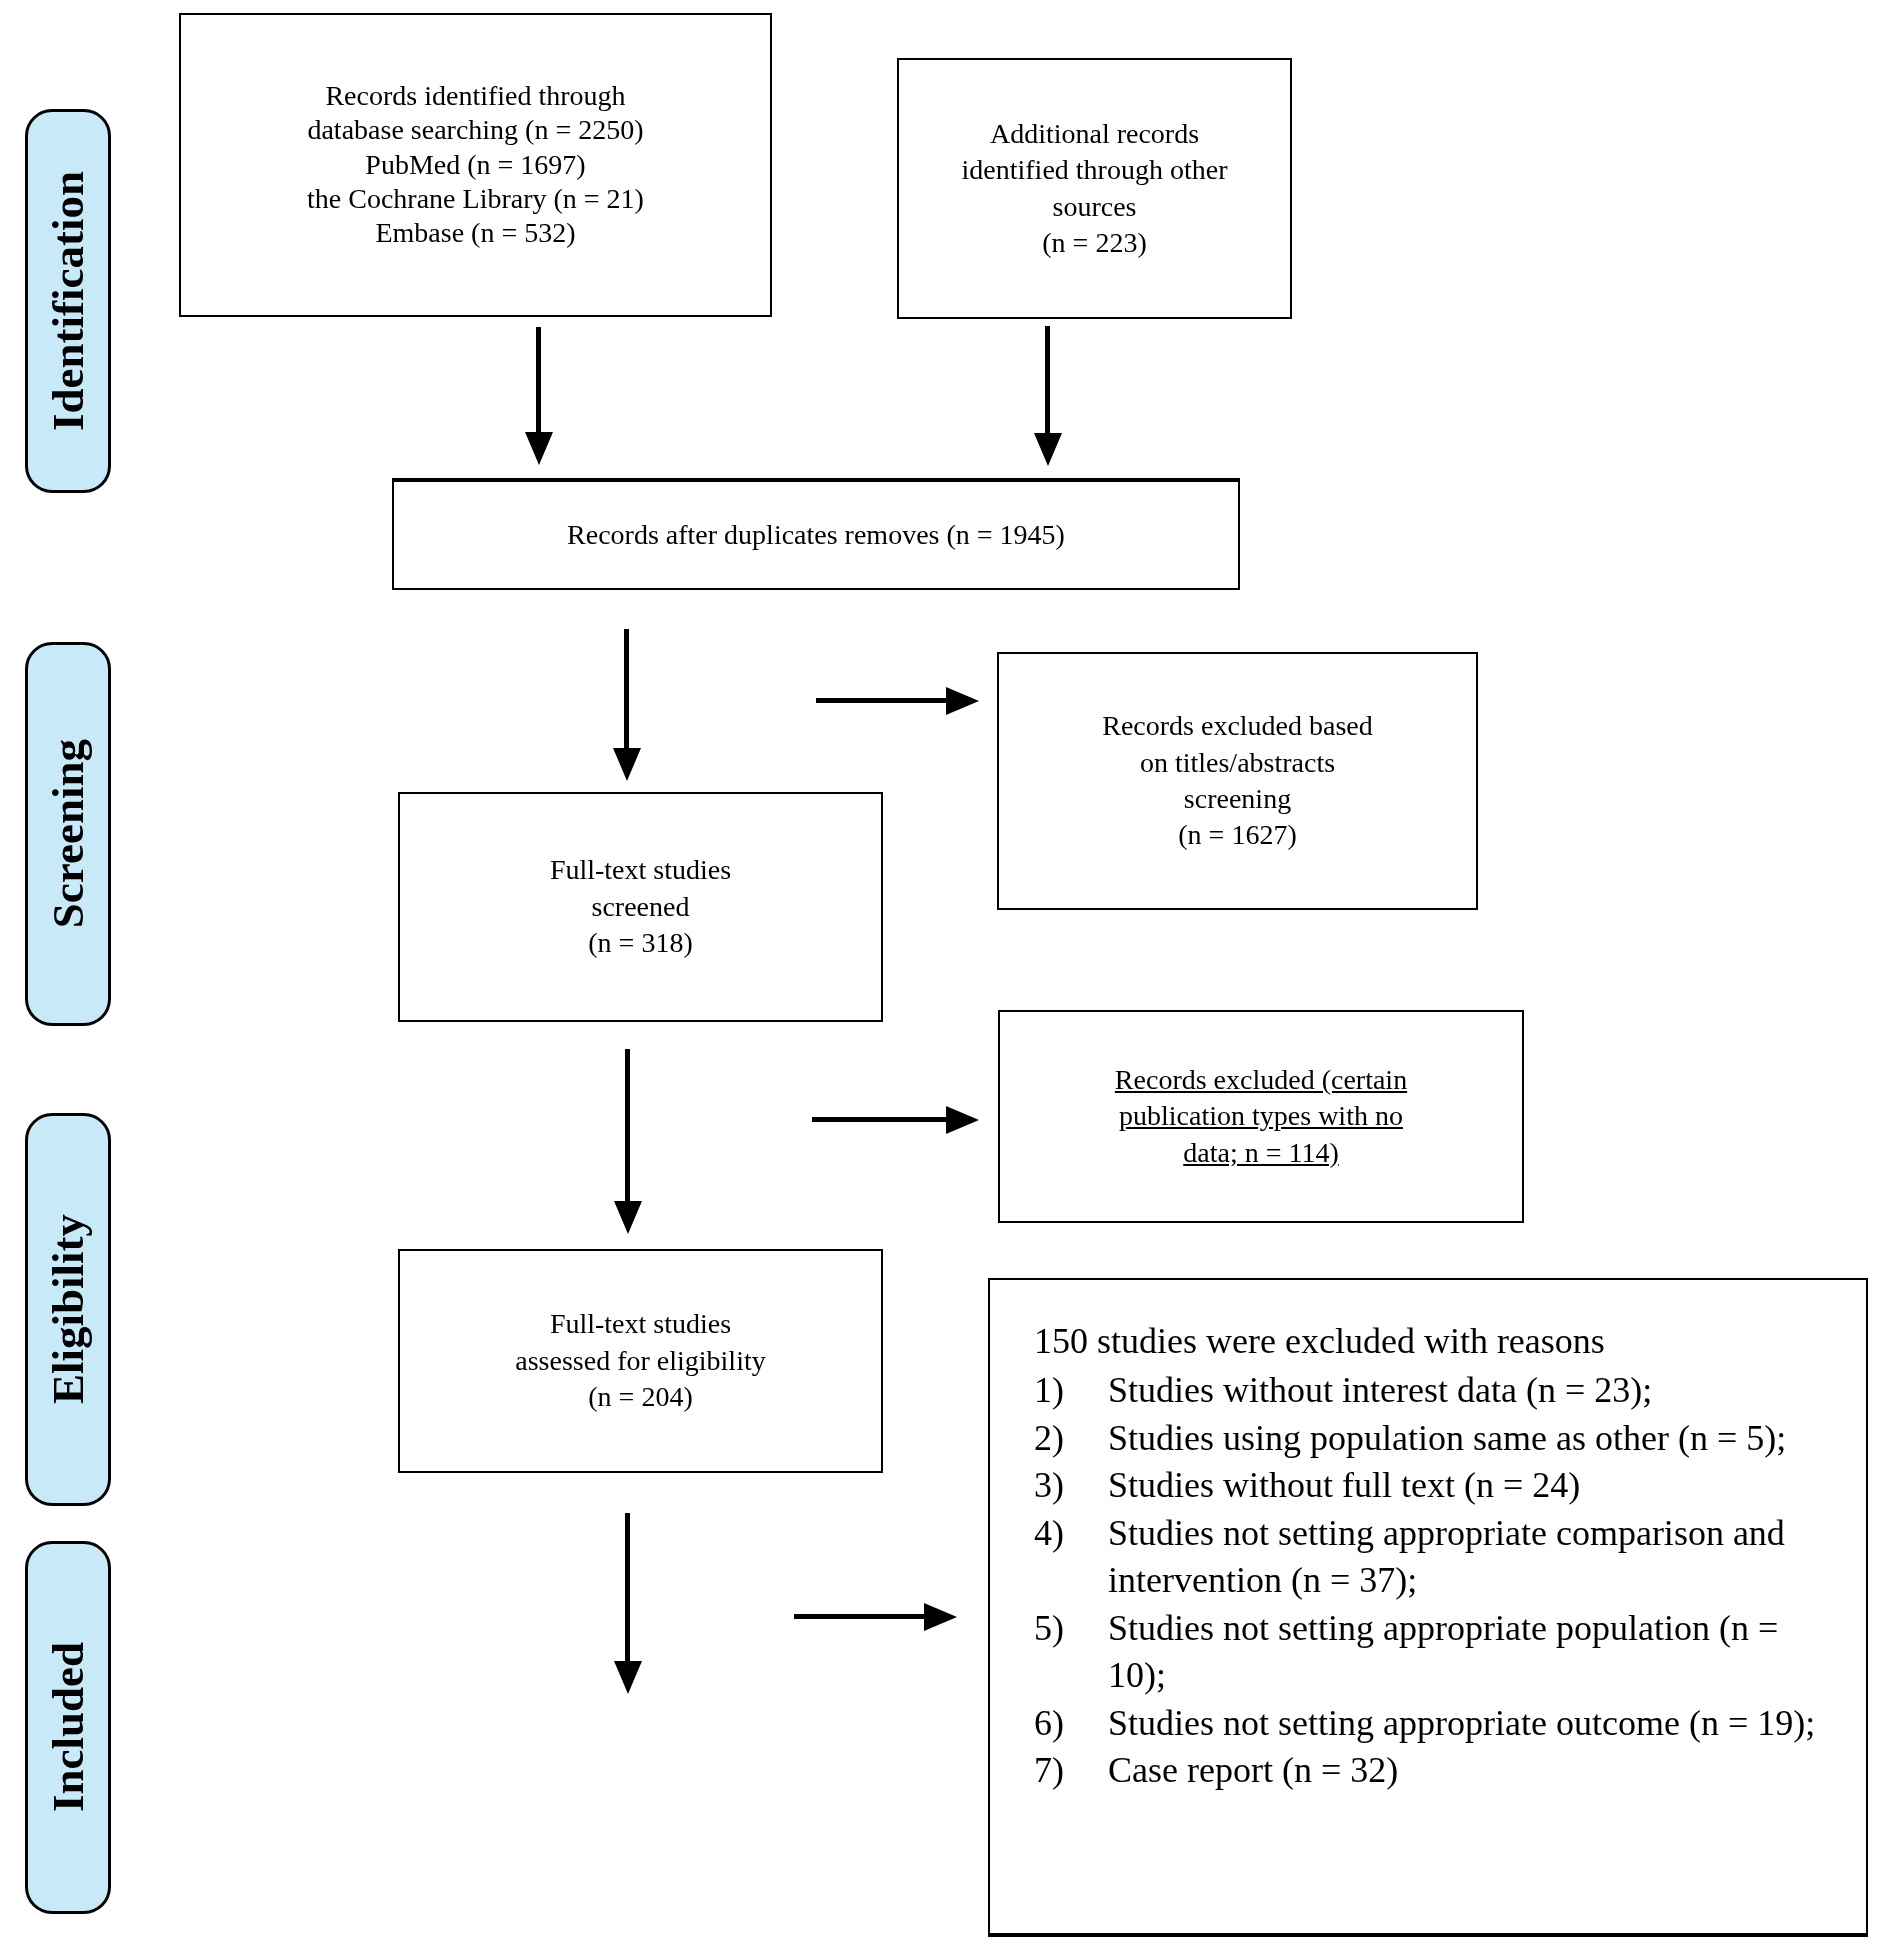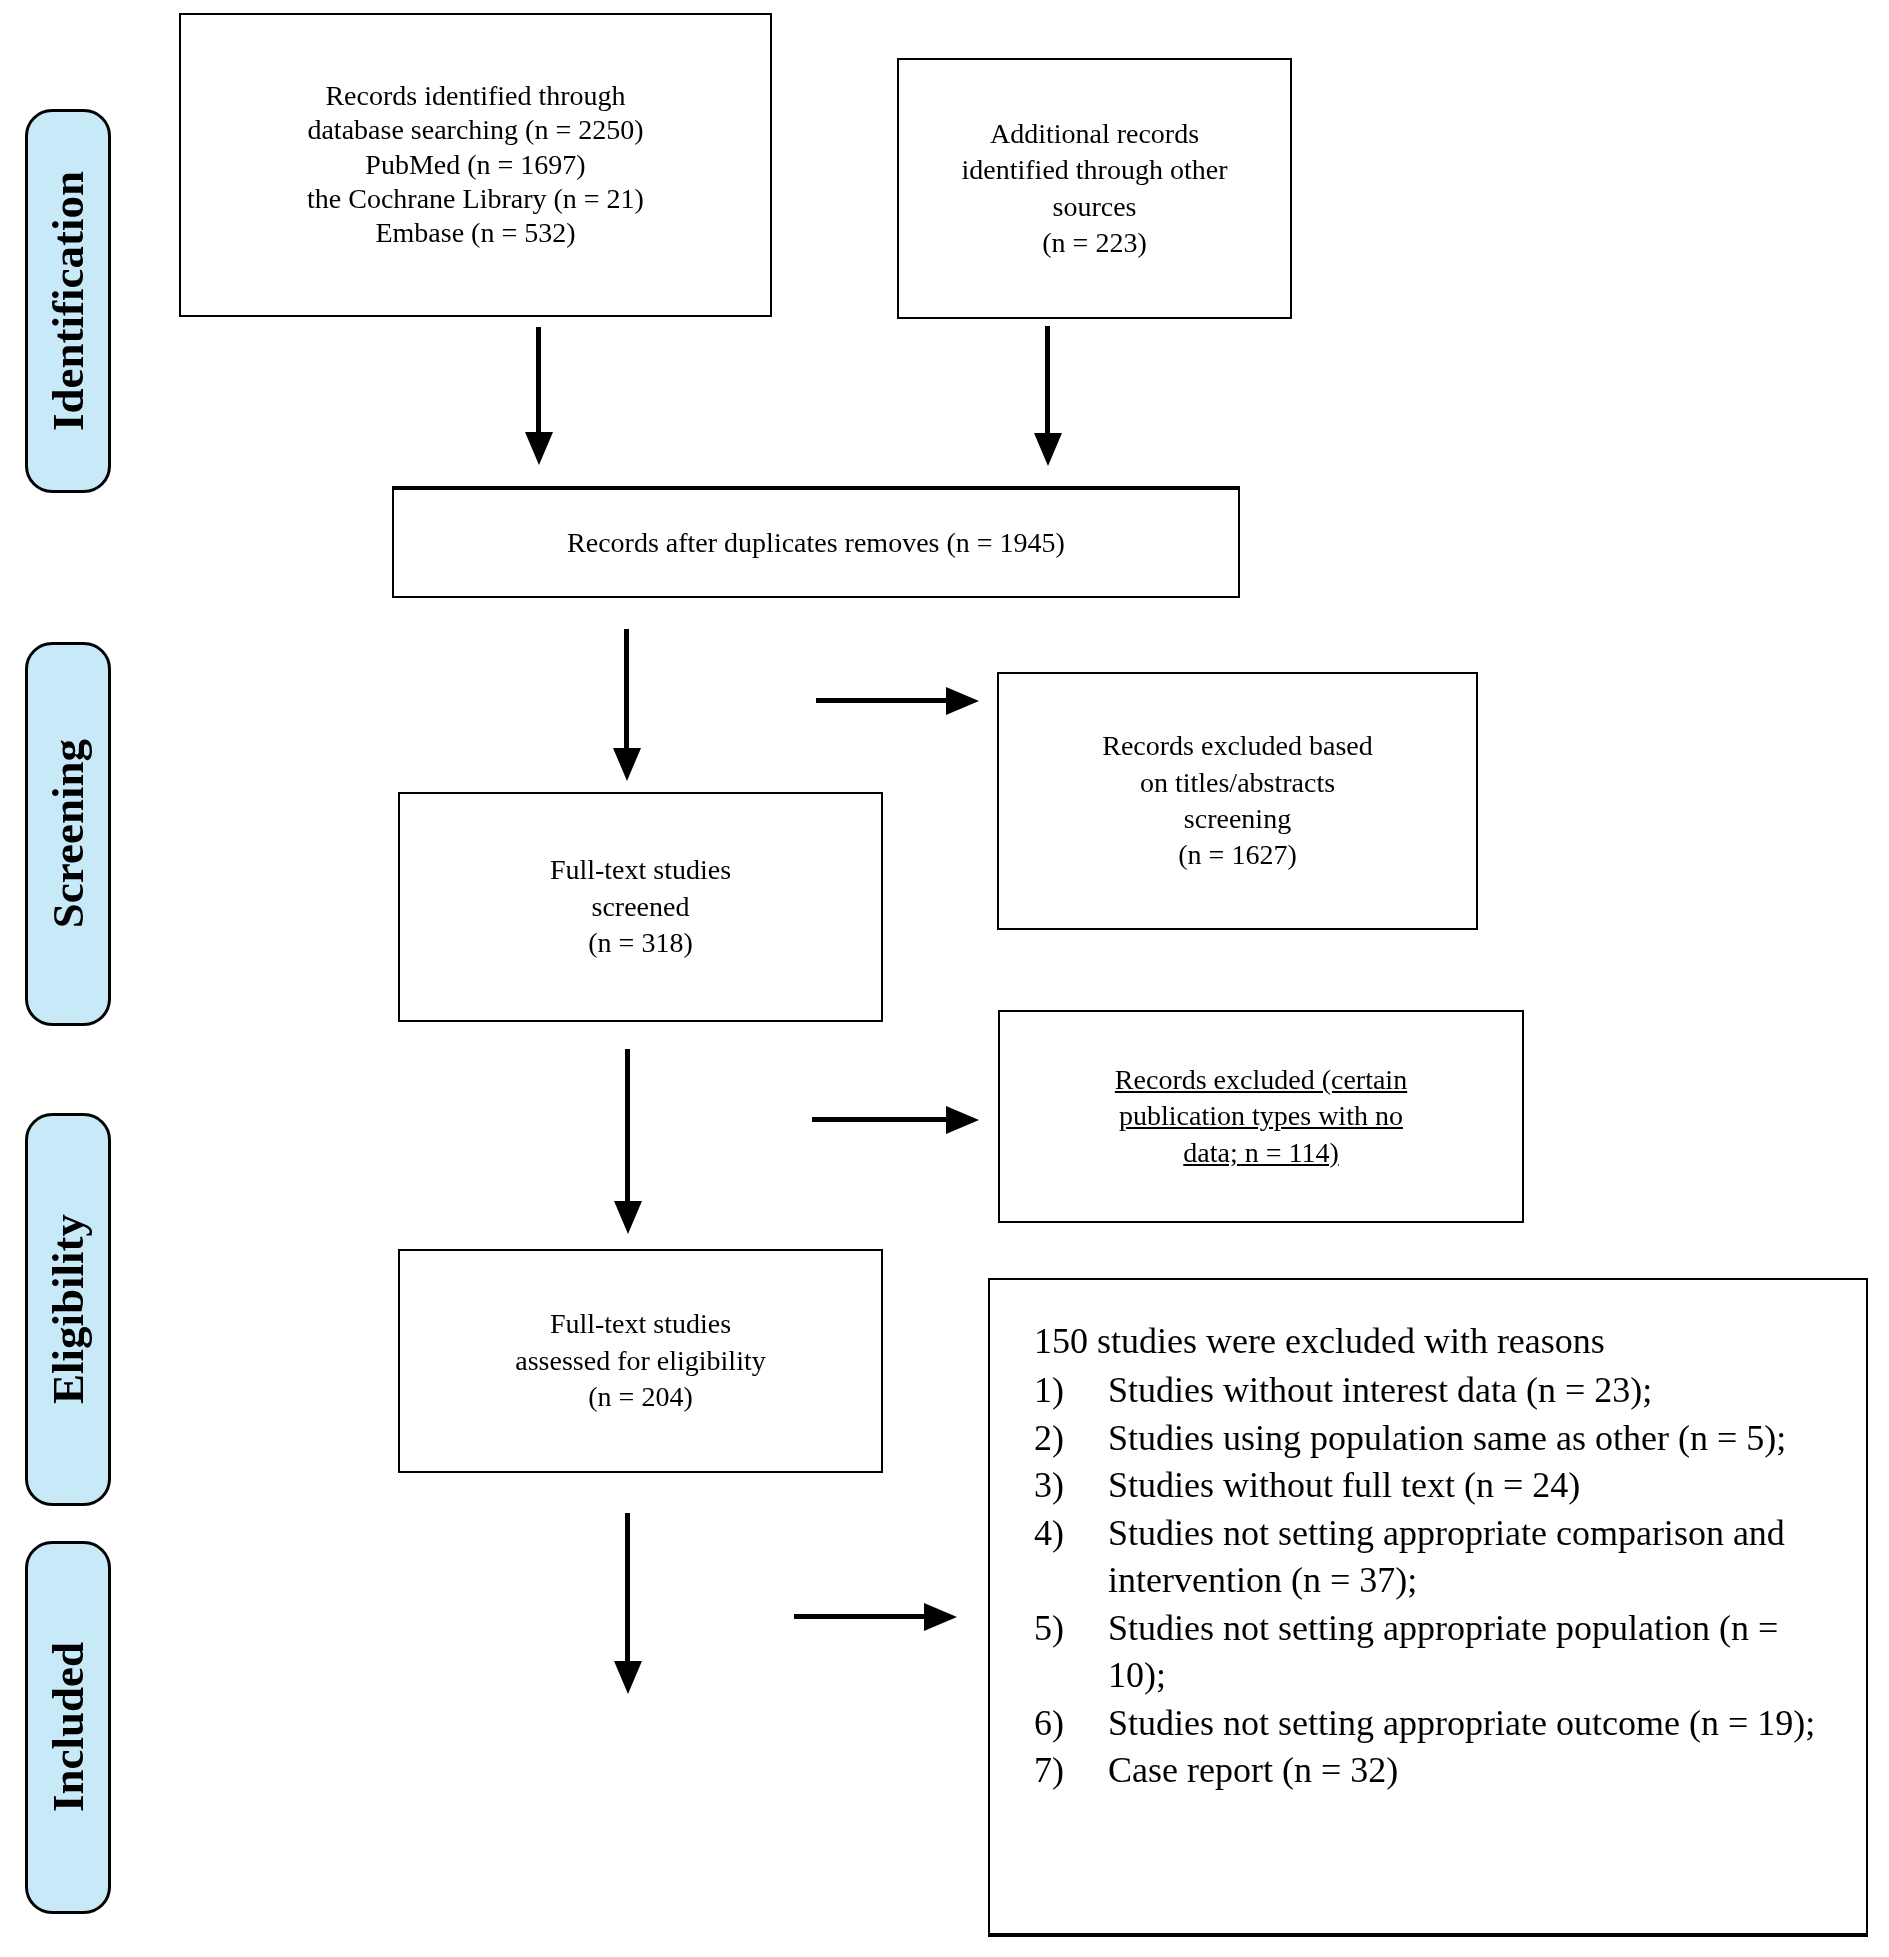--- a/index.html
+++ b/index.html
@@ -39,21 +39,21 @@
   .fbox{
     position:absolute;
     background:var(--bg);
     border:2.7px solid var(--box-border);
     box-sizing:border-box;
     display:flex;flex-direction:column;
     align-items:center;justify-content:center;
     text-align:center;
     font-size:28px;line-height:1.3;
   }
-  .fbox.heavy-top{border-top-width:4.5px;margin-top:8px;}
+  .fbox.heavy-top{border-top-width:4.5px;}
   
   .rbox{
     position:absolute;
     background:var(--bg);
     border:2.7px solid var(--box-border);
     border-bottom-width:4.5px;
     box-sizing:border-box;
     font-size:36px;line-height:1.32;
     padding:38px 25px 18px 34px;
     text-align:left;
@@ -122,21 +122,21 @@
   <div class="fbox heavy-top" style="left:392px;top:478px;width:848px;height:112px;">
       <div>Records after duplicates removes (n = 1945)</div>
     </div>
 
   <div class="fbox" style="left:398px;top:792px;width:485px;height:230px;">
       <div>Full-text studies</div>
       <div>screened</div>
       <div>(n = 318)</div>
     </div>
 
-  <div class="fbox" style="left:997px;top:672px;width:481px;height:258px;">
+  <div class="fbox" style="left:997px;top:652px;width:481px;height:258px;">
       <div>Records excluded based</div>
       <div>on titles/abstracts</div>
       <div>screening</div>
       <div>(n = 1627)</div>
     </div>
 
   <div class="fbox" style="left:998px;top:1010px;width:526px;height:213px;text-decoration:underline;">
       <div>Records excluded (certain</div>
       <div>publication types with no</div>
       <div>data; n = 114)</div>

